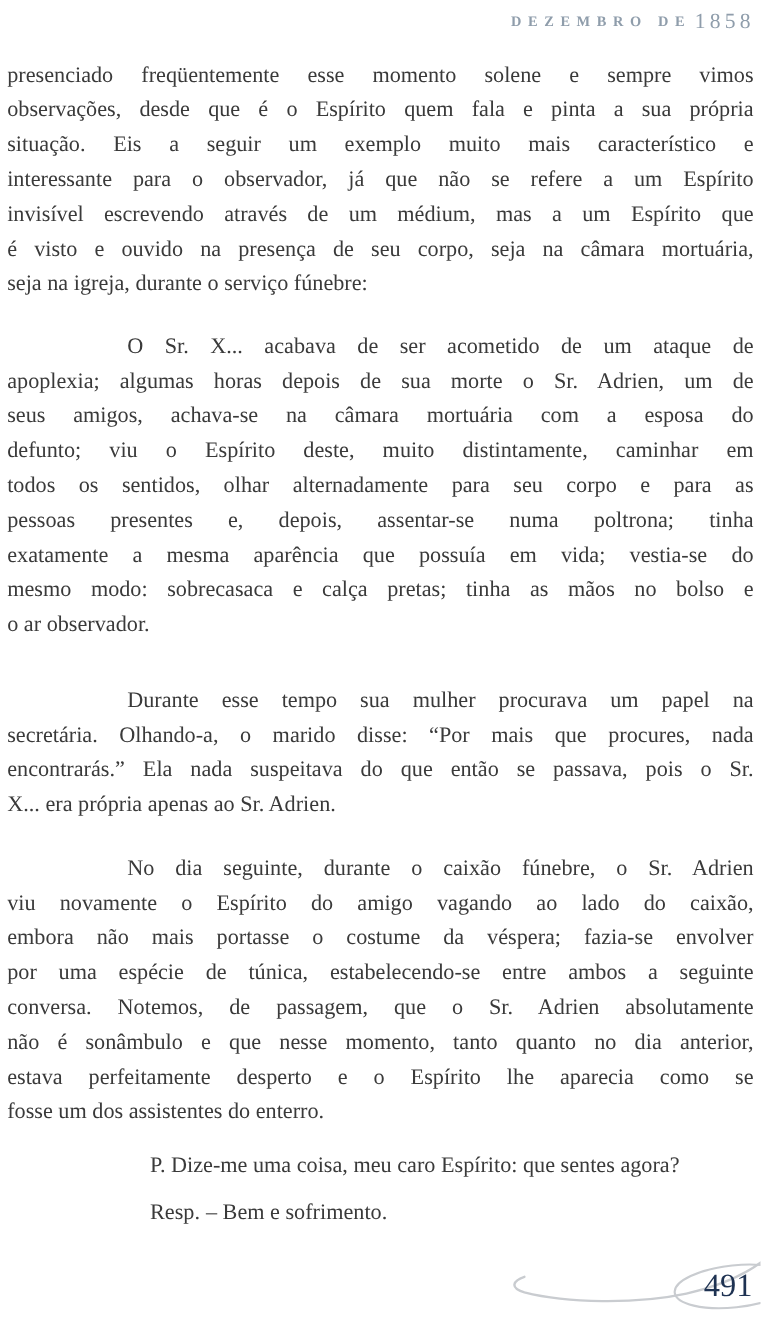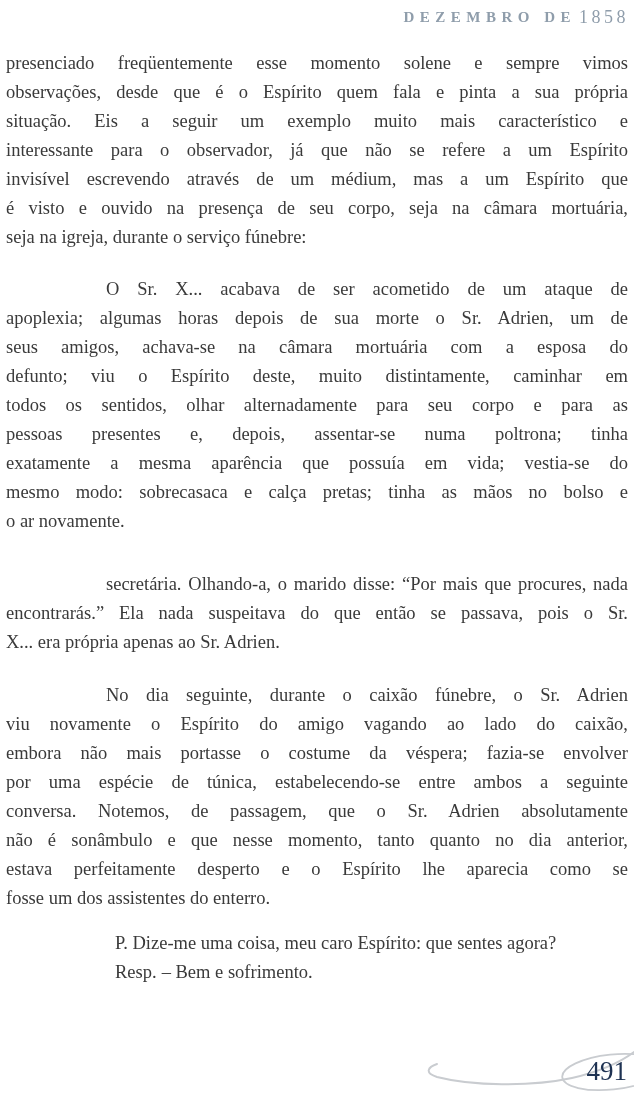--- a/index.html
+++ b/index.html
@@ -12,21 +12,21 @@
     font-family: "Liberation Serif", serif;
   }
   .header {
     position: absolute;
     top: 7px;
     right: 5px;
     color: var(--header-text, #8f9dab);
     white-space: nowrap;
   }
   .header .month {
-    font-size: 15px;
+    font-size: 12px;
     font-weight: bold;
     letter-spacing: 5.5px;
     vertical-align: baseline;
   }
   .header .year {
     font-size: 18px;
     font-weight: normal;
     letter-spacing: 3.5px;
     margin-left: 3px;
     vertical-align: -1px;
@@ -50,21 +50,21 @@
   .para .line.last { text-align-last: left; }
   .para.indent .line:first-child { text-indent: 100px; }
   .para.p2 { margin-top: 23px; }
   .para.p3 { margin-top: 34px; }
   .para.p4 { margin-top: 24px; }
   .qa {
     margin-top: 16px;
     margin-left: 109px;
   }
   .qa p {
-    margin: 0;
+    margin: 10px;
     line-height: 29px;
     white-space: nowrap;
   }
   .qa .resp-label { }
   .qa .resp-text { margin-left: 5px; }
   .flourish {
     position: absolute;
     left: 0;
     bottom: 0;
     display: block;
@@ -104,23 +104,24 @@
       </div>
     <div class="para p2 indent">
         <div class="line">O Sr. X... acabava de ser acometido de um ataque de</div>
         <div class="line">apoplexia; algumas horas depois de sua morte o Sr. Adrien, um de</div>
         <div class="line">seus amigos, achava-se na câmara mortuária com a esposa do</div>
         <div class="line">defunto; viu o Espírito deste, muito distintamente, caminhar em</div>
         <div class="line">todos os sentidos, olhar alternadamente para seu corpo e para as</div>
         <div class="line">pessoas presentes e, depois, assentar-se numa poltrona; tinha</div>
         <div class="line">exatamente a mesma aparência que possuía em vida; vestia-se do</div>
         <div class="line">mesmo modo: sobrecasaca e calça pretas; tinha as mãos no bolso e</div>
-        <div class="line last">o ar novamente.</div>
+        <div class="line last">o ar observador.</div>
       </div>
     <div class="para p3 indent">
+        <div class="line">Durante esse tempo sua mulher procurava um papel na</div>
         <div class="line">secretária. Olhando-a, o marido disse: “Por mais que procures, nada</div>
         <div class="line">encontrarás.” Ela nada suspeitava do que então se passava, pois o Sr.</div>
         <div class="line last">X... era própria apenas ao Sr. Adrien.</div>
       </div>
     <div class="para p4 indent">
         <div class="line">No dia seguinte, durante o caixão fúnebre, o Sr. Adrien</div>
         <div class="line">viu novamente o Espírito do amigo vagando ao lado do caixão,</div>
         <div class="line">embora não mais portasse o costume da véspera; fazia-se envolver</div>
         <div class="line">por uma espécie de túnica, estabelecendo-se entre ambos a seguinte</div>
         <div class="line">conversa. Notemos, de passagem, que o Sr. Adrien absolutamente</div>

